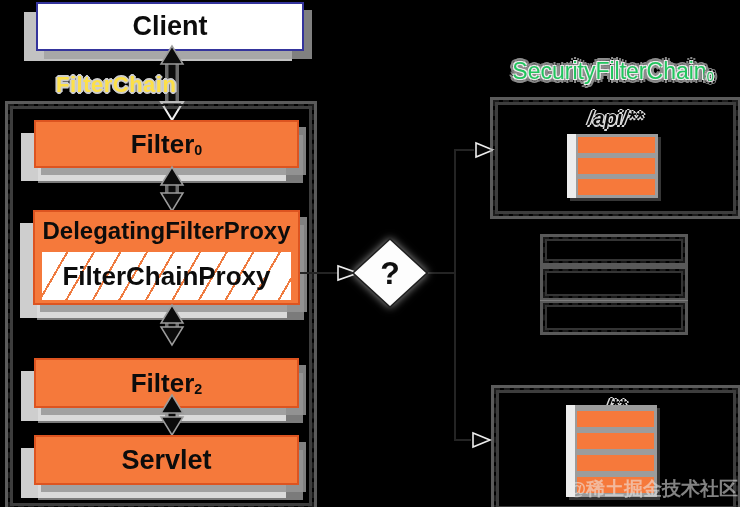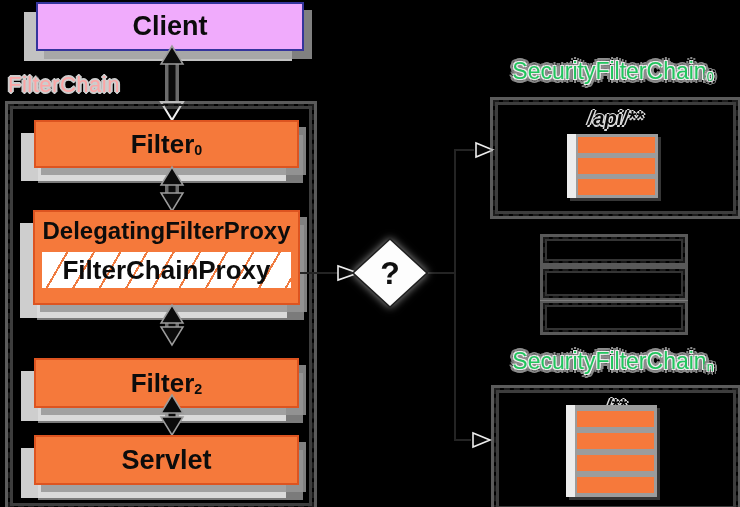--- a/index.html
+++ b/index.html
@@ -11,34 +11,35 @@
   
   .node{
     display:flex;align-items:center;justify-content:center;
     font-weight:bold;color:#0c0c0c;text-align:center;
   }
   .orange-box{
     background:#f5793b;border:2px solid #dd5420;
     box-shadow:7px 7px 0 rgba(150,150,150,.85),-13px 13px 0 rgba(228,228,228,.9),4px 15px 0 rgba(205,205,205,.6);
   }
   .client-box{
-    background:#f0abfc;border:2px solid #34349c;
+    background:#ffffff;border:2px solid #34349c;
     box-shadow:8px 8px 0 rgba(160,160,160,.8),-12px 10px 0 rgba(228,228,228,.85);
   }
   
   .dashed{
     border:2px dashed #1c1c1c;
     box-shadow:0 0 0 3px rgba(152,152,152,.6), inset 0 0 0 3px rgba(152,152,152,.4);
     margin-top:8px;
   }
   
   .chain-label{
-    font-weight:normal;font-size:22px;color:#fca5a5;letter-spacing:.5px;
+    font-weight:bold;font-size:22px;color:#fde047;letter-spacing:.5px;
     text-shadow:-2px 0 0 #cdcdcd,2px 0 0 #cdcdcd,0 -2px 0 #cdcdcd,0 2px 0 #cdcdcd,
       -1px -1px 0 #cdcdcd,1px 1px 0 #cdcdcd,1px -1px 0 #cdcdcd,-1px 1px 0 #cdcdcd;
+    margin-left:48px;
   }
   .sec-title{
     font-weight:normal;font-size:23px;color:#22c55e;text-align:center;white-space:nowrap;
     text-shadow:-1px -1px 0 #ededed,1px -1px 0 #ededed,-1px 1px 0 #ededed,1px 1px 0 #ededed,
       -4px 0 0 #8d8d8d,4px 0 0 #8d8d8d,0 -4px 0 #8d8d8d,0 4px 0 #8d8d8d,
       -3px -3px 0 #7c7c7c,3px 3px 0 #7c7c7c,3px -3px 0 #7c7c7c,-3px 3px 0 #7c7c7c;
   }
   .path-label{
     font-weight:bold;font-style:italic;font-size:20px;color:#060606;text-align:center;
     text-shadow:-1.5px 0 0 #dedede,1.5px 0 0 #dedede,0 -1.5px 0 #dedede,0 1.5px 0 #dedede;
@@ -93,21 +94,21 @@
 
   <svg class="abs" style="left:152px;top:164px;" width="40" height="50" viewBox="0 0 40 50">
     <rect x="13" y="17" width="14" height="16" fill="#8f8f8f" opacity="0.75"></rect>
     <rect x="16.5" y="15" width="7" height="20" fill="#0b0b0b"></rect>
     <polygon points="20,3 9,21 31,21" fill="#0b0b0b" stroke="#9c9c9c" stroke-width="1.5"></polygon>
     <polygon points="20,47 9,29 31,29" fill="#0b0b0b" stroke="#9c9c9c" stroke-width="1.5"></polygon>
   </svg>
 
   <div class="abs orange-box" style="left:33px;top:210px;width:263px;height:91px;">
     <div style="height:38px;display:flex;align-items:center;justify-content:center;font-weight:bold;font-size:24px;color:#0c0c0c;">DelegatingFilterProxy</div>
-    <div class="abs hatch-box" style="left:7px;top:40px;width:249px;height:36px;">
+    <div class="abs hatch-box" style="left:7px;top:40px;width:249px;height:48px;">
       <span>FilterChainProxy</span>
     </div>
   </div>
 
   <svg class="abs" style="left:152px;top:302px;" width="40" height="46" viewBox="0 0 40 46">
     <rect x="13" y="17" width="14" height="12" fill="#8f8f8f" opacity="0.75"></rect>
     <rect x="16.5" y="15" width="7" height="16" fill="#0b0b0b"></rect>
     <polygon points="20,3 9,21 31,21" fill="#0b0b0b" stroke="#9c9c9c" stroke-width="1.5"></polygon>
     <polygon points="20,43 9,25 31,25" fill="#0b0b0b" stroke="#9c9c9c" stroke-width="1.5"></polygon>
   </svg>
@@ -149,28 +150,26 @@
     <div class="bar-strip"></div>
   <div class="filter-bar" style="top: 3px;"></div>
       <div class="filter-bar" style="top: 24px;"></div>
       <div class="filter-bar" style="top: 45px;"></div>
     </div>
 
   <div class="abs ellipsis-box" style="left:543px;top:237px;width:138px;height:22px;"></div>
   <div class="abs ellipsis-box" style="left:543px;top:269px;width:138px;height:25px;"></div>
   <div class="abs ellipsis-box" style="left:543px;top:303px;width:138px;height:25px;"></div>
 
-  <div class="abs sec-title" style="left:488px;top:348px;width:250px;">
-    <span>SecurityFilterChain</span><span class="sub">n</span>
-  </div>
   <div class="abs dashed" style="left:494px;top:380px;width:240px;height:119px;">
     <div class="abs path-label" style="left:0;right:0;top:5px;">/**</div>
   </div>
   <div class="abs bars-group" style="left:566px;top:405px;width:91px;height:92px;">
     <div class="bar-strip"></div>
   <div class="filter-bar" style="top: 6px;"></div>
       <div class="filter-bar" style="top: 28px;"></div>
       <div class="filter-bar" style="top: 50px;"></div>
       <div class="filter-bar" style="top: 72px;"></div>
     </div>
 
+  <div class="abs watermark" style="right:2px;top:476px;">@稀土掘金技术社区</div>
 
 </div>
 
 </body></html>

